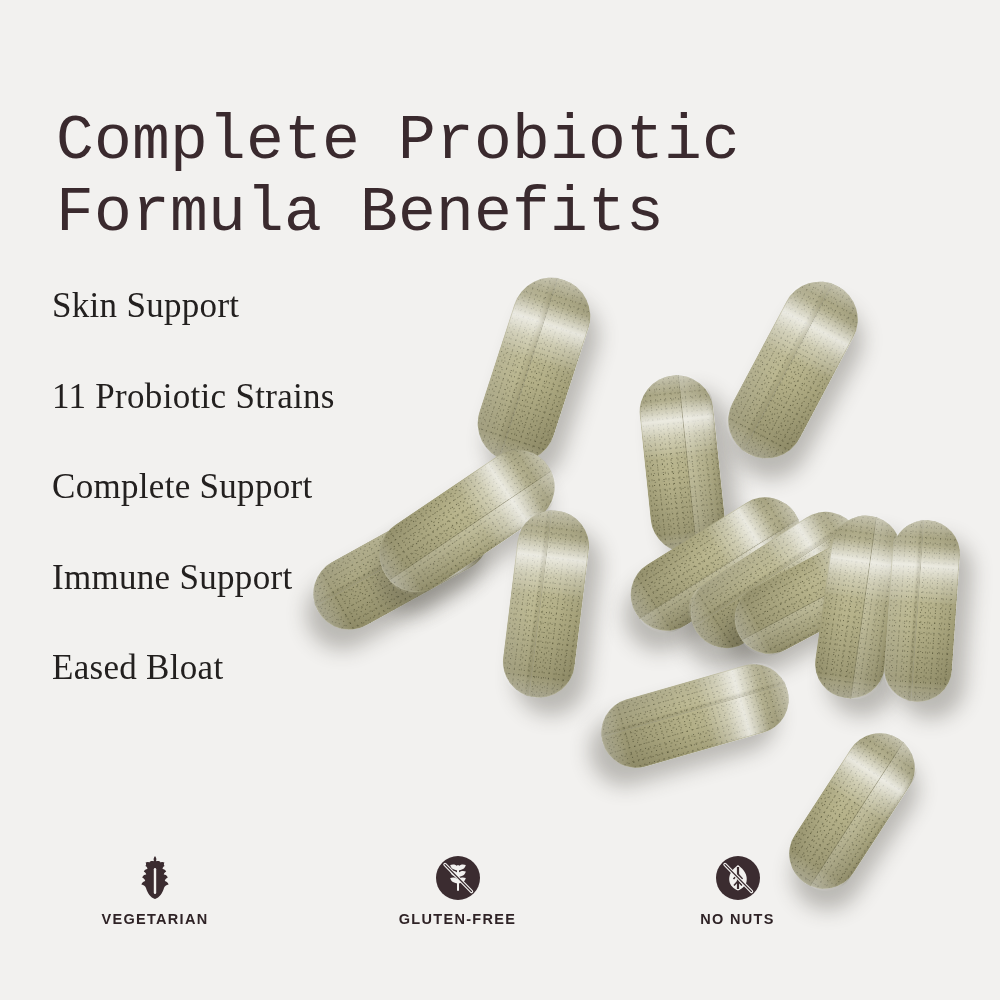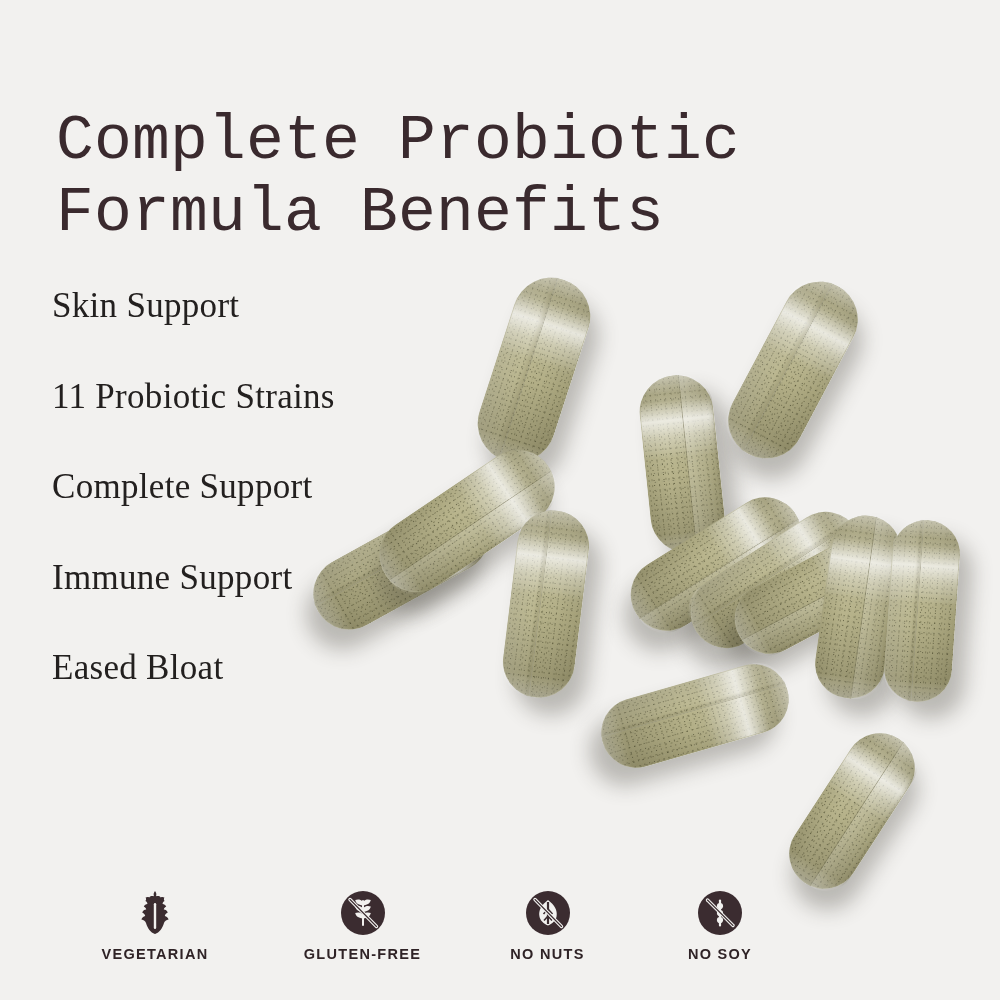--- a/index.html
+++ b/index.html
@@ -102,24 +102,25 @@
     background:
       linear-gradient(to bottom, rgba(255,255,255,0.45) 0%, rgba(255,255,255,0) 10%),
       linear-gradient(to top, rgba(255,255,255,0.30) 0%, rgba(255,255,255,0) 12%);
     pointer-events:none;
   }
   .cap.flip::before { left:auto; right:0; border-radius:6px 999px 999px 6px; border-right:none; border-left:1px solid rgba(120,117,90,0.45); }
 
   
   .badges {
     position:absolute;
-    left:40px; top:889px;
+    left:40px; top:854px;
     width:790px; height:80px;
     display:flex;
     align-items:flex-start;
+    justify-content:space-between;
   }
   .badge { display:flex; flex-direction:column; align-items:center; }
   .badge .ico { height:48px; display:flex; align-items:flex-end; justify-content:center; }
   .badge .lbl {
     margin-top:9px;
     font-family:"Liberation Sans", sans-serif;
     font-weight:700;
     font-size:14.5px;
     letter-spacing:1.3px;
     color:#2f2326;
@@ -199,33 +200,15 @@
           <path fill="#f2f1ef" d="M24 11c6.6 5 9.6 10.4 8.6 16.2-.7 4.1-3.7 7-8.6 9.3-4.9-2.3-7.9-5.2-8.6-9.3C14.4 21.4 17.4 16 24 11z"></path>
           <path stroke="#3b2c30" stroke-width="2.2" d="M24 13v22"></path>
           <path stroke="#3b2c30" stroke-width="1.6" d="M24 20l-4.5 5M24 20l4.5 5M24 27l-4 4.5M24 27l4 4.5"></path>
           <path stroke="#f2f1ef" stroke-width="3.4" stroke-linecap="round" d="M11 10.5L37.5 37.5"></path>
           <path stroke="#3b2c30" stroke-width="1.1" stroke-linecap="round" d="M11 10.5L37.5 37.5"></path>
         </svg>
       </span>
       <span class="lbl">NO NUTS</span>
     </div>
 
-    <div class="badge b-soy">
-      <span class="ico">
-        <svg width="48" height="48" viewBox="0 0 48 48" aria-hidden="true">
-          <circle cx="24" cy="24" r="22" fill="#3b2c30"></circle>
-          <g fill="none" stroke="#f2f1ef" stroke-width="2.2" stroke-linecap="round">
-            <path d="M24 11.5v25"></path>
-          </g>
-          <g fill="#f2f1ef">
-            <circle cx="24" cy="17" r="3.1"></circle>
-            <circle cx="24" cy="24" r="3.1"></circle>
-            <circle cx="24" cy="31" r="3.1"></circle>
-          </g>
-          <path stroke="#f2f1ef" stroke-width="3.4" stroke-linecap="round" d="M11.5 11L37 36.5"></path>
-          <path stroke="#3b2c30" stroke-width="1.1" stroke-linecap="round" d="M11.5 11L37 36.5"></path>
-        </svg>
-      </span>
-      <span class="lbl">NO SOY</span>
-    </div>
 
   </div>
 </div>
 
 </body></html>

